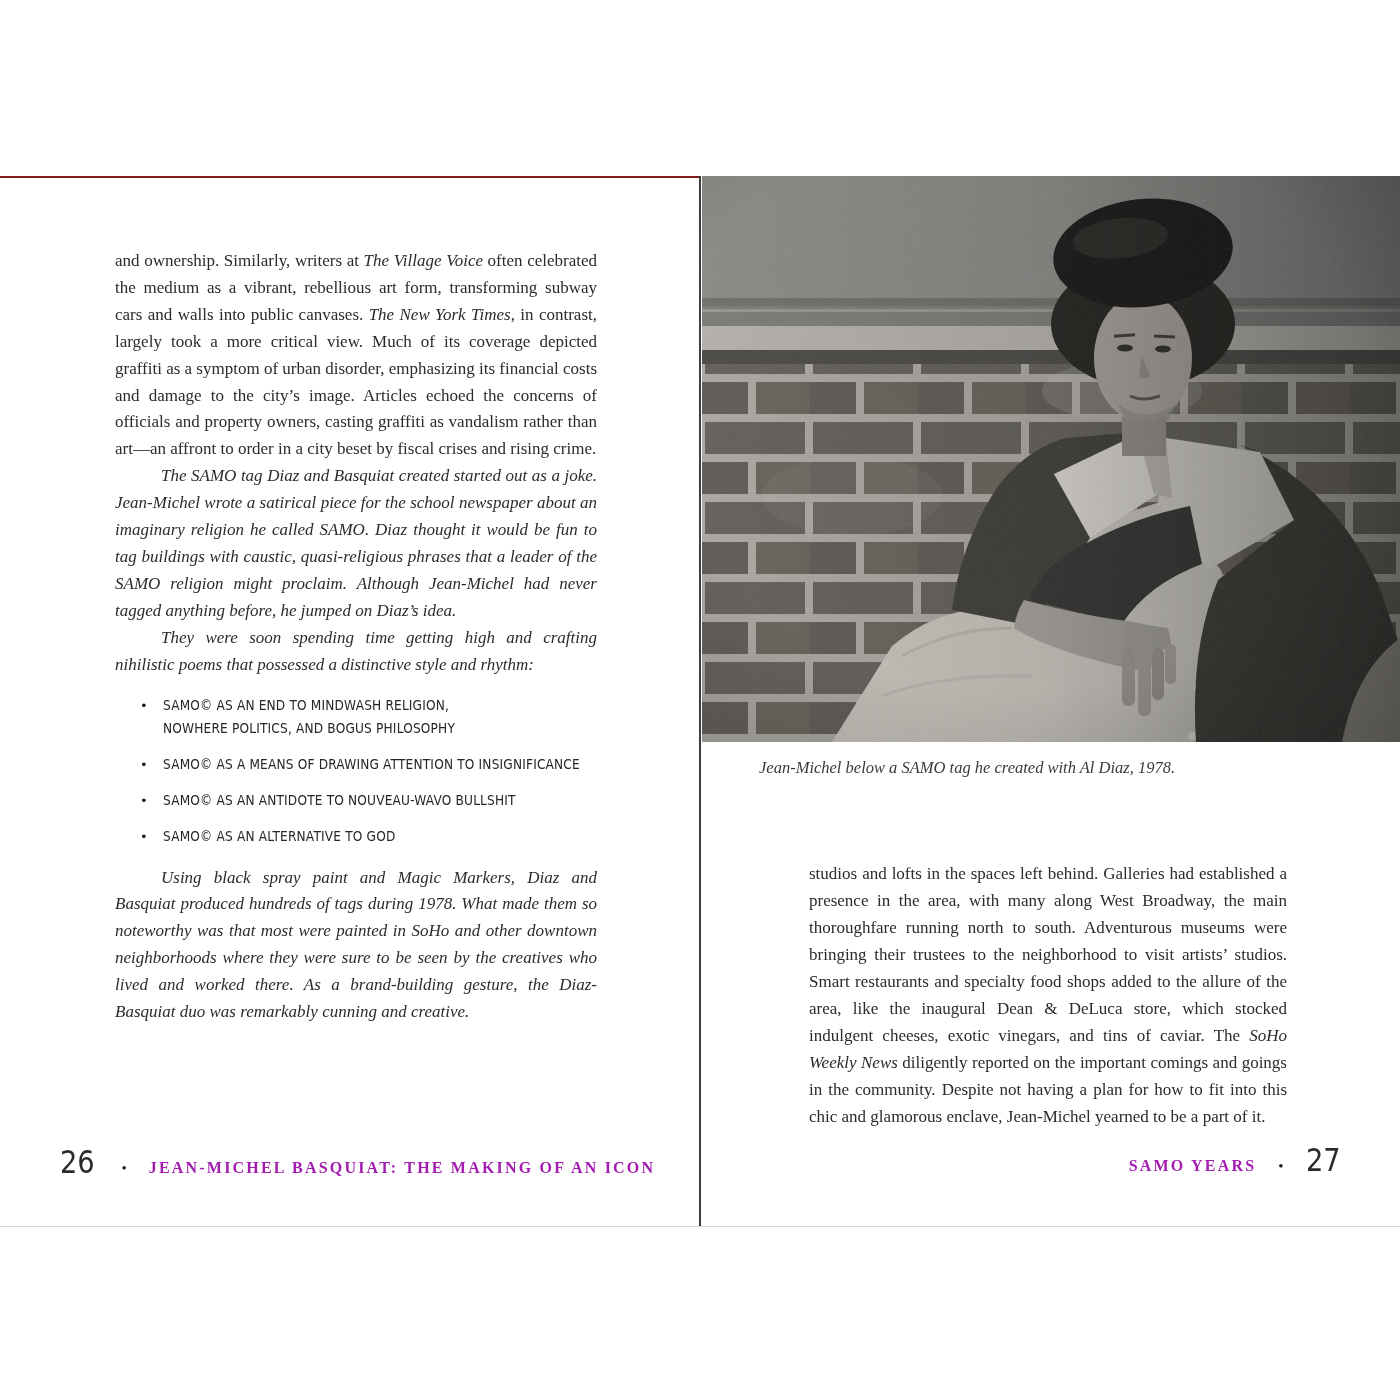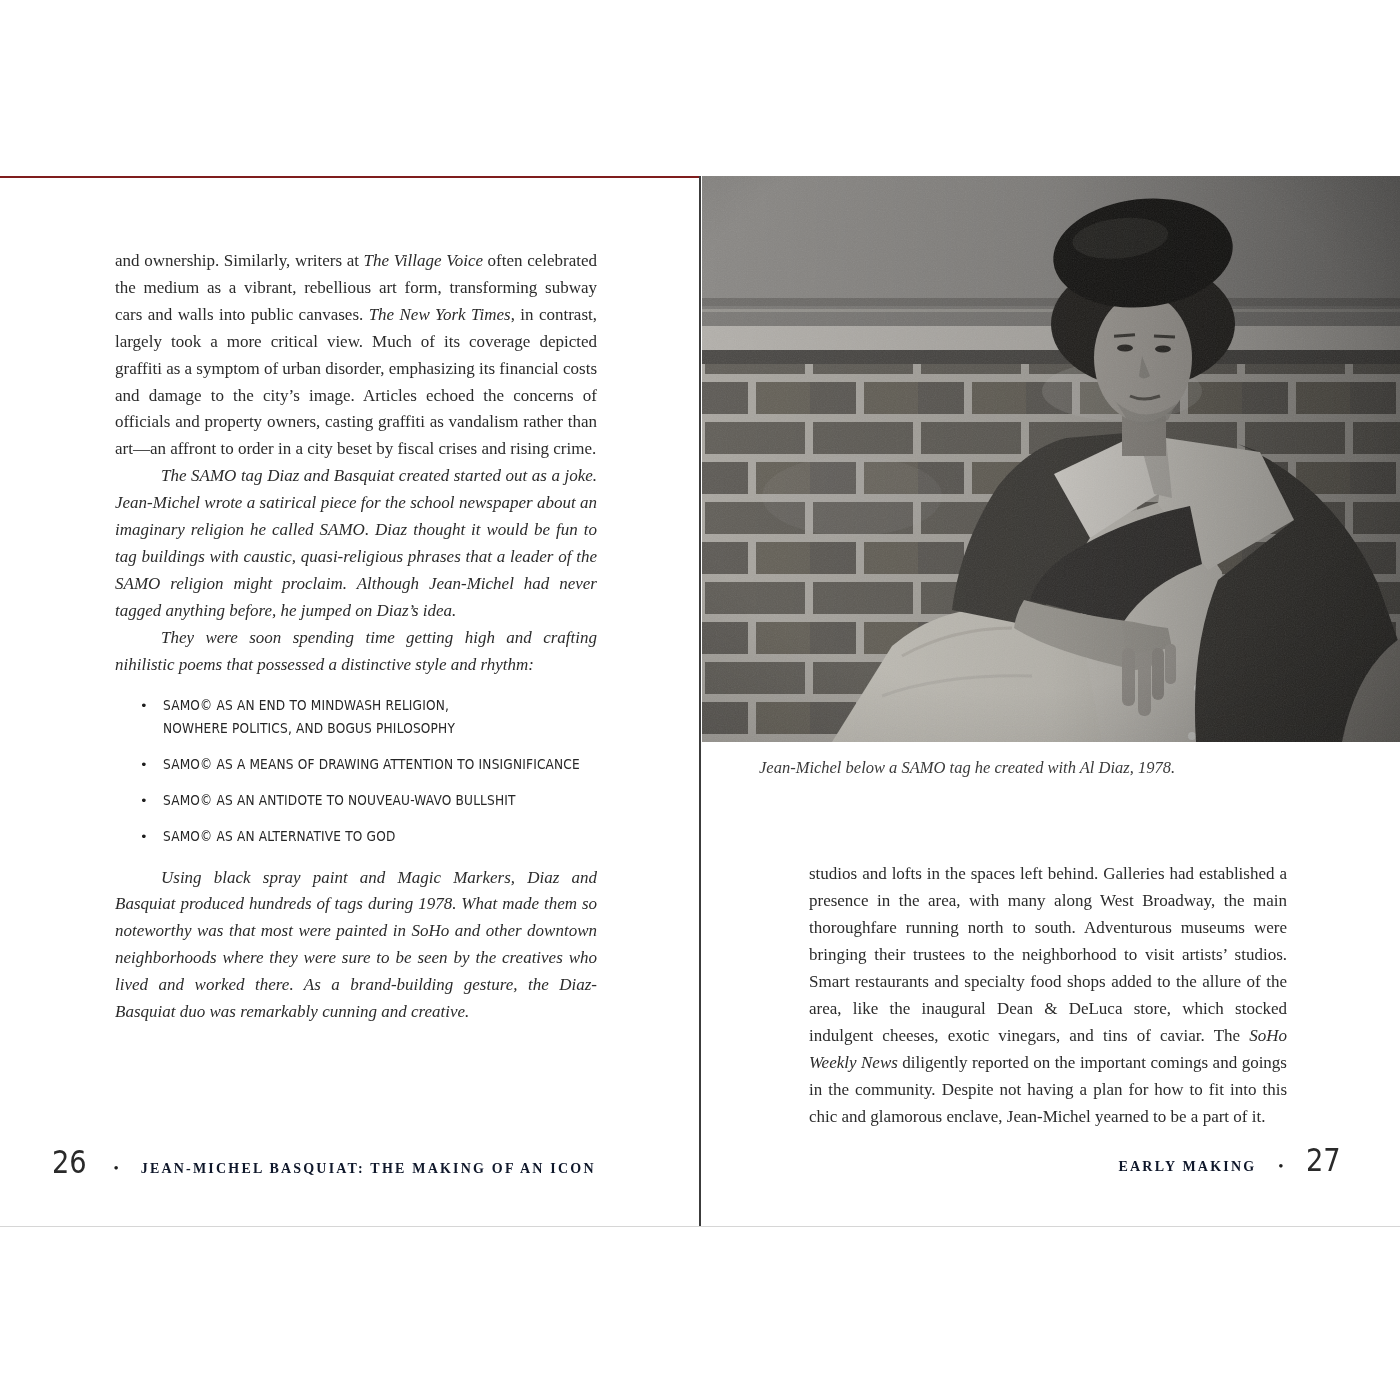--- a/index.html
+++ b/index.html
@@ -43,29 +43,29 @@
     position:absolute;left:57px;top:582px;width:600px;
     font-style:italic;font-size:16.5px;color:#3a3a3a;
   }
   .right-col{
     position:absolute;left:107px;top:640px;width:478px;
     font-size:17px;line-height:27px;text-align:justify;margin-top:44px;
   }
 
   
   .footer{position:absolute;top:966px;display:flex;align-items:baseline;}
-  .footer-left{left:52px;text-align:center;}
+  .footer-left{left:60px;text-align:center;}
   .footer-right{right:55px;}
   .pagenum{
     font-family:"DejaVu Sans",sans-serif;font-size:31px;color:#2a2a2a;
     display:inline-block;transform:scale(.88,1.04);transform-origin:left bottom;
   }
   .footer-sep{font-size:15px;color:#1e1e1e;margin:0 22px;}
   .run-title{
-    font-size:14px;font-weight:bold;letter-spacing:2.2px;color:#0f172a;
+    font-size:16px;font-weight:bold;letter-spacing:2.2px;color:#a21caf;
   }
 </style>
 </head>
 <body>
 
 <div class="page page-left">
   <div class="text-col">
     <div>
         <p class="para"><span>and ownership. Similarly, writers at </span><em>The Village Voice</em><span> often celebrated the medium as a vibrant, rebellious art form, transforming subway cars and walls into public canvases. </span><em>The New York Times</em><span>, in contrast, largely took a more critical view. Much of its coverage depicted graffiti as a symptom of urban disorder, emphasizing its financial costs and damage to the city’s image. Articles echoed the concerns of officials and property owners, casting graffiti as vandalism rather than art—an affront to order in a city beset by fiscal crises and rising crime.</span></p>
         <p class="para indent"><span>The SAMO tag Diaz and Basquiat created started out as a joke. Jean-Michel wrote a satirical piece for the school newspaper about an imaginary religion he called SAMO. Diaz thought it would be fun to tag buildings with caustic, quasi-religious phrases that a leader of the SAMO religion might proclaim. Although Jean-Michel had never tagged anything before, he jumped on Diaz’s idea.</span></p>
@@ -194,20 +194,20 @@
     </svg>
   </div>
 
   <div class="photo-caption">Jean-Michel below a SAMO tag he created with Al Diaz, 1978.</div>
 
   <div class="right-col">
       <p class="para"><span>studios and lofts in the spaces left behind. Galleries had established a presence in the area, with many along West Broadway, the main thoroughfare running north to south. Adventurous museums were bringing their trustees to the neighborhood to visit artists’ studios. Smart restaurants and specialty food shops added to the allure of the area, like the inaugural Dean &amp; DeLuca store, which stocked indulgent cheeses, exotic vinegars, and tins of caviar. The </span><em>SoHo Weekly News</em><span> diligently reported on the important comings and goings in the community. Despite not having a plan for how to fit into this chic and glamorous enclave, Jean-Michel yearned to be a part of it.</span></p>
     </div>
 
   <div class="footer footer-right">
-    <span class="run-title">EARLY MAKING</span>
+    <span class="run-title">SAMO YEARS</span>
     <span class="footer-sep">•</span>
     <span class="pagenum">27</span>
   </div>
 </div>
 
 <div class="gutter-line"></div>
 <div class="bottom-rule"></div>
 
 </body></html>

